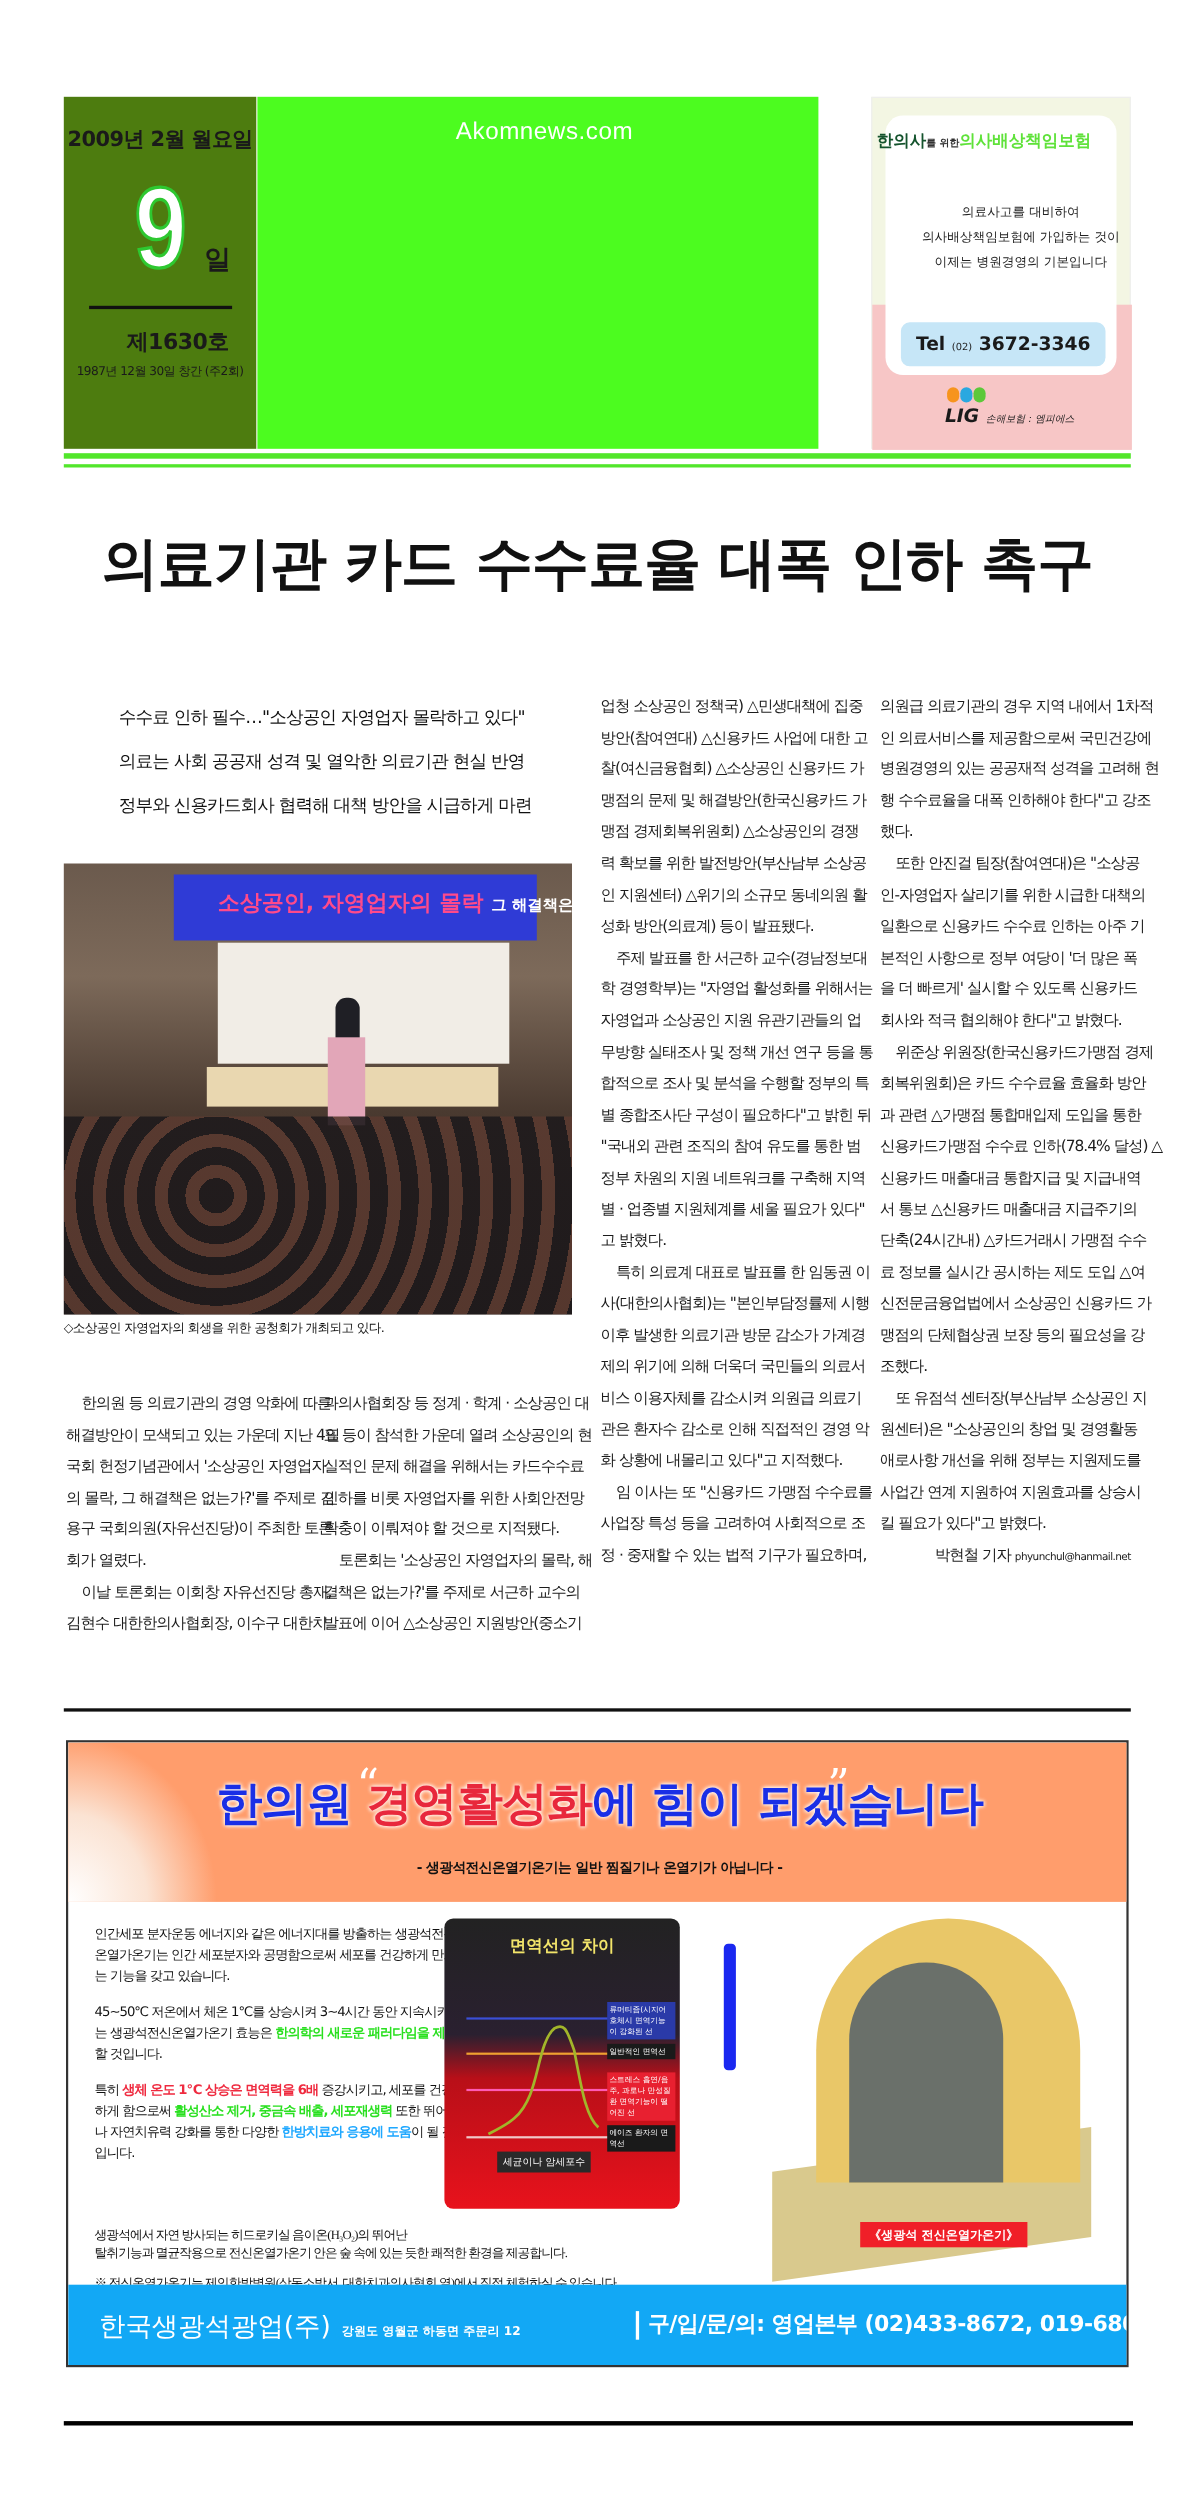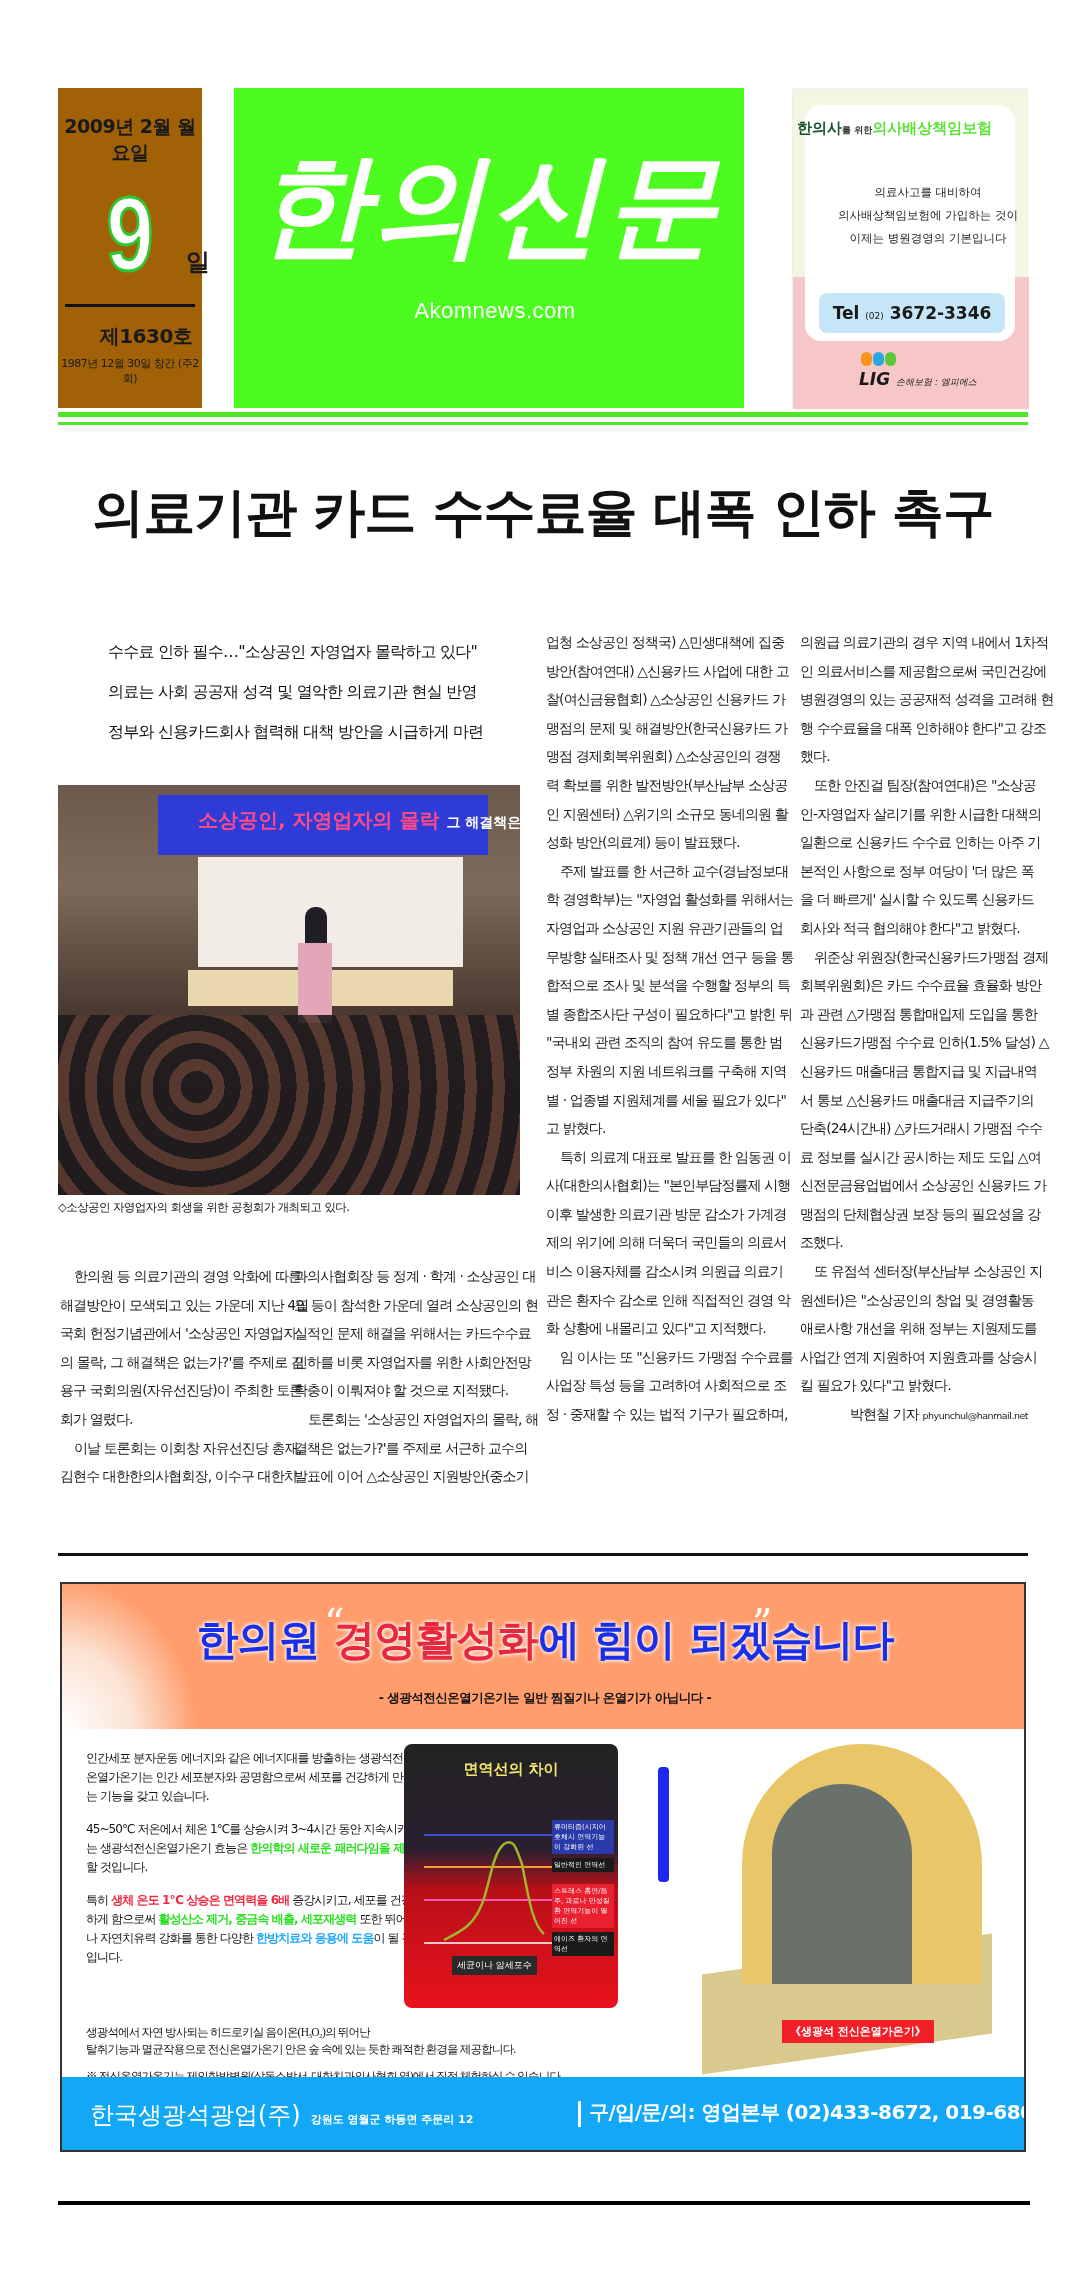--- a/index.html
+++ b/index.html
@@ -1,21 +1,21 @@
 <!DOCTYPE html>
 <html><head>
 <meta charset="utf-8">
 <style>
   * { box-sizing: border-box; margin: 0; padding: 0; }
   html, body { width: 1082px; height: 2274px; background: #ffffff; overflow: hidden; }
   body { position: relative; font-family: "DejaVu Sans", sans-serif; color: #1a1a1a; }
 
   
   .masthead { position: absolute; left: 58px; top: 88px; width: 970px; height: 320px; }
-  .datebox { position: absolute; left: 0; top: 0; width: 144px; height: 320px; background: #a16207; text-align: center; }
+  .datebox { position: absolute; left: 0; top: 0; width: 175px; height: 320px; background: #4d7c0f; text-align: center; }
   .datebox .dateline { margin-top: 26px; font-size: 19px; font-weight: bold; letter-spacing: -0.5px; }
   .datebox .daynum { margin-top: 14px; height: 108px; position: relative; }
   .datebox .daynum .num { font-family: "Liberation Sans", sans-serif; font-weight: bold; font-size: 104px; line-height: 108px; color: #ffffff;
       -webkit-text-stroke: 3px #2ec830; display: inline-block; transform: scaleX(0.82); }
   .datebox .daynum .il { position: absolute; left: 128px; top: 66px; font-size: 24px; font-weight: bold; }
   .datebox .rule { margin: 16px auto 0; width: 130px; height: 3px; background: #111; }
   .datebox .issue { margin-top: 16px; font-size: 20px; font-weight: bold; letter-spacing: -0.5px; margin-left: 32px; }
   .datebox .founded { margin-top: 6px; font-size: 11px; letter-spacing: -0.5px; }
 
   .logobox { position: absolute; left: 176px; top: 0; width: 510px; height: 320px; background: #4cfc1f; text-align: center; }
@@ -113,21 +113,20 @@
     <div class="daynum">
       <span class="num">9</span>
       <span class="il">일</span>
     </div>
     <div class="rule"></div>
     <div class="issue">제1630호</div>
     <div class="founded">1987년 12월 30일 창간 (주2회)</div>
   </div>
 
   <div class="logobox">
-    <div class="logo">한의신문</div>
     <div class="url">Akomnews.com</div>
   </div>
 
   <div class="adbox">
     <div class="pink"></div>
     <div class="inner"></div>
     <div class="headline">
       <span class="a">한의사</span><span class="b">를 위한</span><span class="c">의사배상책임보험</span>
     </div>
     <div class="lines">
@@ -235,21 +234,21 @@
   <p>했다.</p>
   <p class="indent">또한 안진걸 팀장(참여연대)은 "소상공</p>
   <p>인-자영업자 살리기를 위한 시급한 대책의</p>
   <p>일환으로 신용카드 수수료 인하는 아주 기</p>
   <p>본적인 사항으로 정부 여당이 '더 많은 폭</p>
   <p>을 더 빠르게' 실시할 수 있도록 신용카드</p>
   <p>회사와 적극 협의해야 한다"고 밝혔다.</p>
   <p class="indent">위준상 위원장(한국신용카드가맹점 경제</p>
   <p>회복위원회)은 카드 수수료율 효율화 방안</p>
   <p>과 관련 △가맹점 통합매입제 도입을 통한</p>
-  <p>신용카드가맹점 수수료 인하(1.5% 달성) △</p>
+  <p>신용카드가맹점 수수료 인하(78.4% 달성) △</p>
   <p>신용카드 매출대금 통합지급 및 지급내역</p>
   <p>서 통보 △신용카드 매출대금 지급주기의</p>
   <p>단축(24시간내) △카드거래시 가맹점 수수</p>
   <p>료 정보를 실시간 공시하는 제도 도입 △여</p>
   <p>신전문금융업법에서 소상공인 신용카드 가</p>
   <p>맹점의 단체협상권 보장 등의 필요성을 강</p>
   <p>조했다.</p>
   <p class="indent">또 유점석 센터장(부산남부 소상공인 지</p>
   <p>원센터)은 "소상공인의 창업 및 경영활동</p>
   <p>애로사항 개선을 위해 정부는 지원제도를</p>

